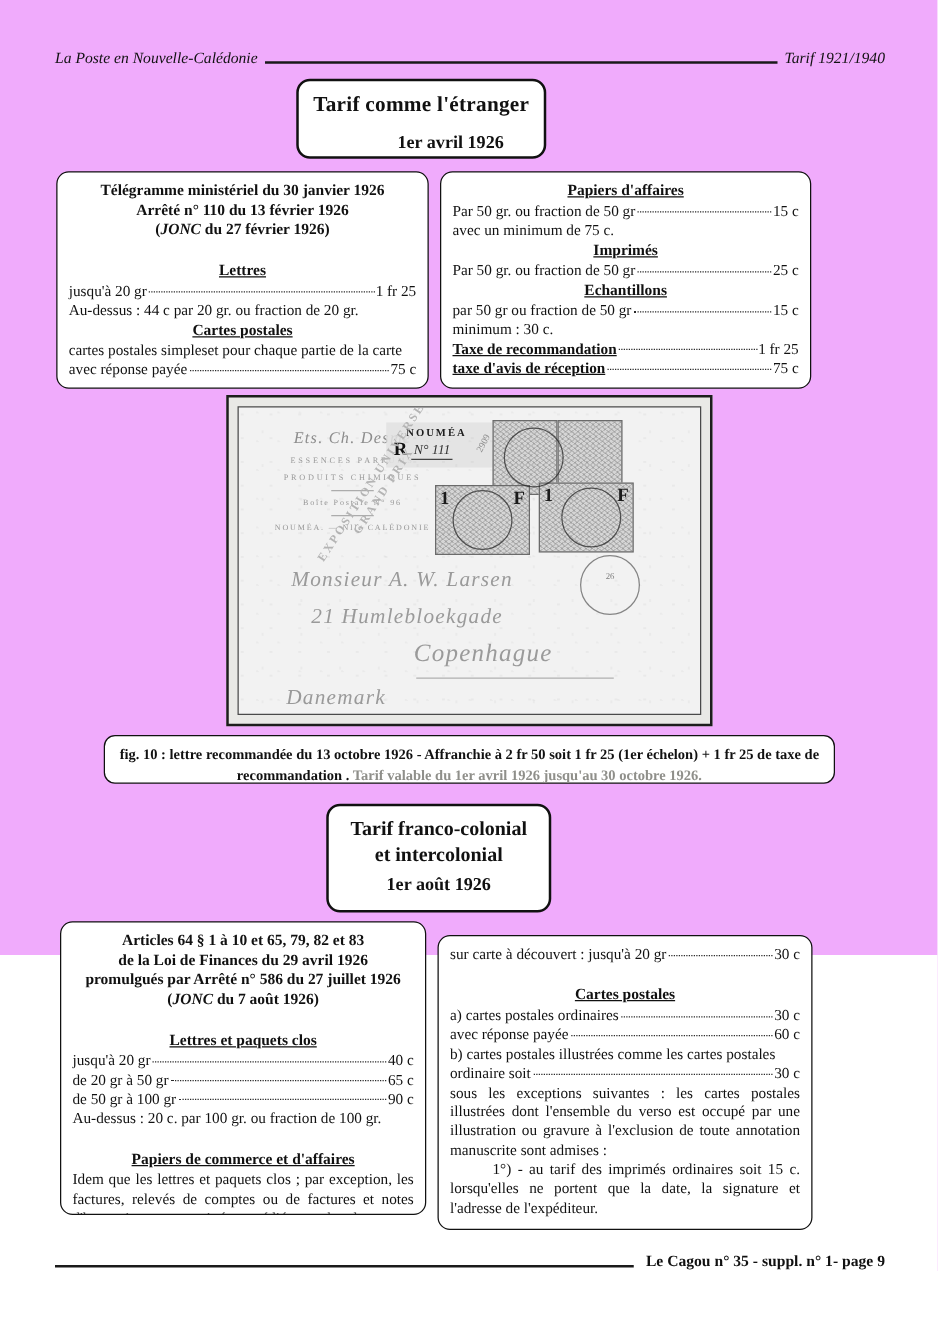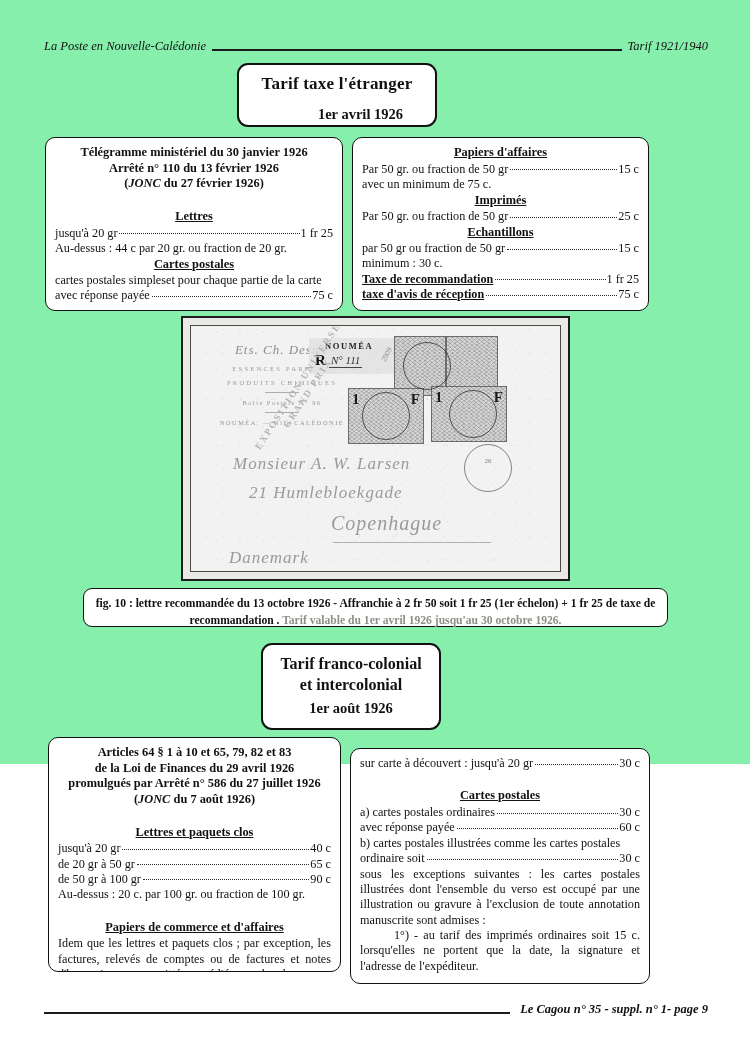--- a/index.html
+++ b/index.html
@@ -14,21 +14,21 @@
     font-family: "Liberation Serif", serif;
     color: #111111;
     overflow: hidden;
   }
 
   .page {
     position: absolute;
     inset: 0;
     width: 750px;
     height: 764px;
-    background: #86efac;
+    background: #f0abfc;
   }
 
   
   .runhead {
     position: absolute;
     top: 36px;
     left: 44px;
     width: 664px;
     height: 20px;
     display: flex;
@@ -393,38 +393,37 @@
     flex: 1 1 auto;
     height: 0;
     border-bottom: 2px solid #1a1a1a;
     margin-right: 10px;
     position: relative;
     top: 3px;
   }
   .footer .ft-text {
     flex: 0 0 auto;
     font-weight: bold;
-    font-style: italic;
     font-size: 12.5px;
     white-space: nowrap;
   }
 </style>
 </head>
 <body>
 
 <div class="page">
 
   <div class="runhead">
     <span class="rh-left">La Poste en Nouvelle-Calédonie</span>
     <span class="rh-rule"></span>
     <span class="rh-right">Tarif 1921/1940</span>
   </div>
 
   <div class="banner banner-1">
-    <div class="b-main">Tarif  taxe l'étranger</div>
+    <div class="b-main">Tarif  comme l'étranger</div>
     <div class="b-sub">1er avril 1926</div>
   </div>
 
   <div class="tbox box-tl">
     <div class="hdline">Télégramme ministériel du 30 janvier 1926</div>
     <div class="hdline">Arrêté n° 110 du 13 février 1926</div>
     <div class="hdline">
       <span>(</span><span class="ital">JONC</span>&nbsp;<span>du 27 février 1926)</span>
     </div>
 

